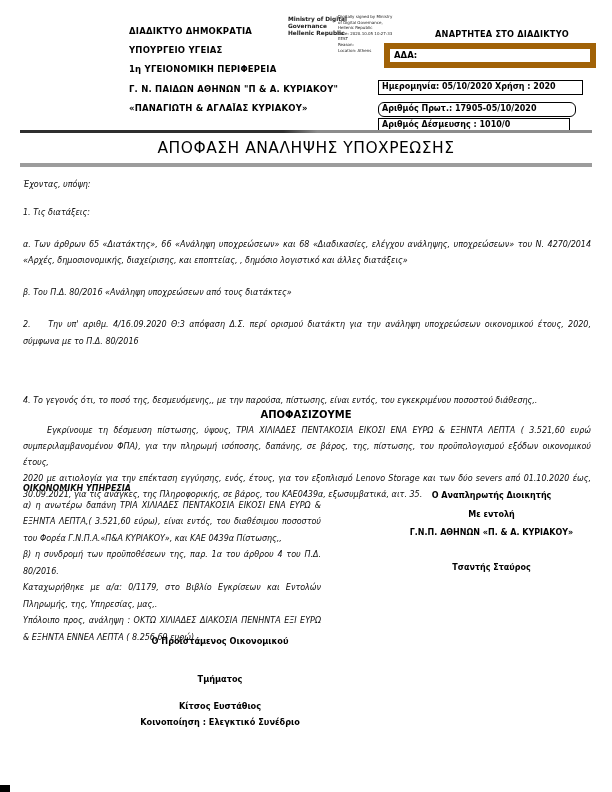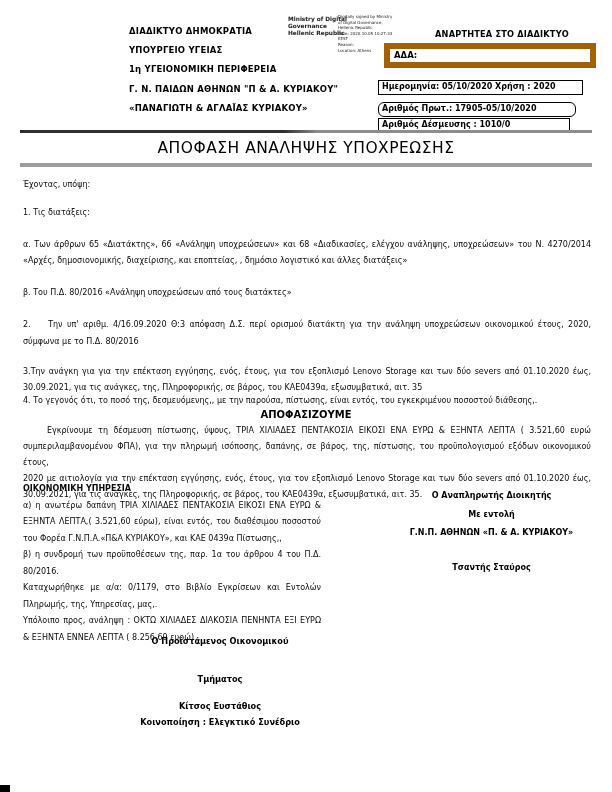--- a/index.html
+++ b/index.html
@@ -21,21 +21,21 @@
   .ada-top { left:400px; top:6px; width:180px; font-size:11px; text-align:center; }
   .anartitea { left:422px; top:29px; width:160px; font-size:8.2px; font-weight:bold; text-align:center; letter-spacing:0.2px; }
   .ada-box { left:384px; top:43px; width:200px; height:13px; border:6px solid #a16207; }
   .ada-box span { display:block; padding:1px 0 0 4px; font-size:8.5px; font-weight:bold; }
   .info-box { left:378px; height:12px; border:1.5px solid #000; font-size:8px; font-weight:bold; padding:1px 3px 0 3px; white-space:nowrap; }
   .rule-top { left:20px; top:130px; width:572px; height:3px;
     background:linear-gradient(to right,#2e2e2e 0%,#2e2e2e 46%,#8c8c8c 52%,#8c8c8c 100%); }
   .doc-title { left:0; top:139px; width:612px; text-align:center; font-size:15.5px; letter-spacing:0.5px; }
   .rule-bottom { left:20px; top:163px; width:572px; height:4px; background:#9c9c9c; }
 
-  .bodytxt { font-size:8px; color:#0a0a0a; }
+  .bodytxt { font-size:8px; color:#0a0a0a;font-style:italic; }
   .w-main { width:568px; }
   .lh16 div { line-height:16px; }
   .lh17 div { line-height:17px; }
   .indent1 { padding-left:24px; }
 
   .fin { left:23px; top:481px; width:298px; }
   .fin div { line-height:16.5px; }
   .approver { left:388px; top:487px; width:207px; text-align:center; font-weight:bold; font-size:8px; }
   .approver div { line-height:18.5px; }
   .approver-name { left:388px; top:563px; width:207px; text-align:center; font-weight:bold; font-size:8px; }
@@ -87,24 +87,20 @@
     <div>«Αρχές, δημοσιονομικής, διαχείρισης, και εποπτείας, , δημόσιο λογιστικό και άλλες διατάξεις»</div>
   </div>
 
   <div class="abs bodytxt" style="left:23px; top:288px;">β. Του Π.Δ. 80/2016 «Ανάληψη υποχρεώσεων από τους διατάκτες»</div>
 
   <div class="abs bodytxt w-main lh17" style="left:23px; top:316px;">
     <div class="jl">2.&nbsp;&nbsp;&nbsp;&nbsp;Την υπ' αριθμ. 4/16.09.2020 Θ:3 απόφαση Δ.Σ. περί ορισμού διατάκτη για την ανάληψη υποχρεώσεων οικονομικού έτους, 2020,</div>
     <div>σύμφωνα με το Π.Δ. 80/2016</div>
   </div>
 
-  <div class="abs bodytxt w-main lh16" style="left:23px; top:364px;">
-    <div class="jl">3.Την ανάγκη για για την επέκταση εγγύησης, ενός, έτους, για τον εξοπλισμό Lenovo Storage και των δύο severs από 01.10.2020 έως,</div>
-    <div>30.09.2021, για τις ανάγκες, της, Πληροφορικής, σε βάρος, του ΚΑΕ0439α, εξωσυμβατικά, αιτ. 35</div>
-  </div>
 
   <div class="abs bodytxt" style="left:23px; top:396px;">4. Το γεγονός ότι, το ποσό της, δεσμευόμενης,, με την παρούσα, πίστωσης, είναι εντός, του εγκεκριμένου ποσοστού διάθεσης,.</div>
 
   <div class="abs b ctr" style="left:0; top:409px; width:612px; font-size:10px;">ΑΠΟΦΑΣΙΖΟΥΜΕ</div>
 
   <div class="abs bodytxt w-main lh16" style="left:23px; top:423px;">
     <div class="jl indent1">Εγκρίνουμε τη δέσμευση πίστωσης, ύψους, ΤΡΙΑ ΧΙΛΙΑΔΕΣ ΠΕΝΤΑΚΟΣΙΑ ΕΙΚΟΣΙ ΕΝΑ ΕΥΡΩ &amp; ΕΞΗΝΤΑ ΛΕΠΤΑ ( 3.521,60 ευρώ</div>
     <div class="jl">συμπεριλαμβανομένου ΦΠΑ), για την πληρωμή ισόποσης, δαπάνης, σε βάρος, της, πίστωσης, του προϋπολογισμού εξόδων  οικονομικού έτους,</div>
     <div class="jl">2020 με αιτιολογία για την επέκταση εγγύησης, ενός, έτους, για τον εξοπλισμό Lenovo Storage και των δύο severs από 01.10.2020 έως,</div>
     <div>30.09.2021, για τις ανάγκες, της Πληροφορικής, σε βάρος, του ΚΑΕ0439α, εξωσυμβατικά, αιτ. 35.</div>

